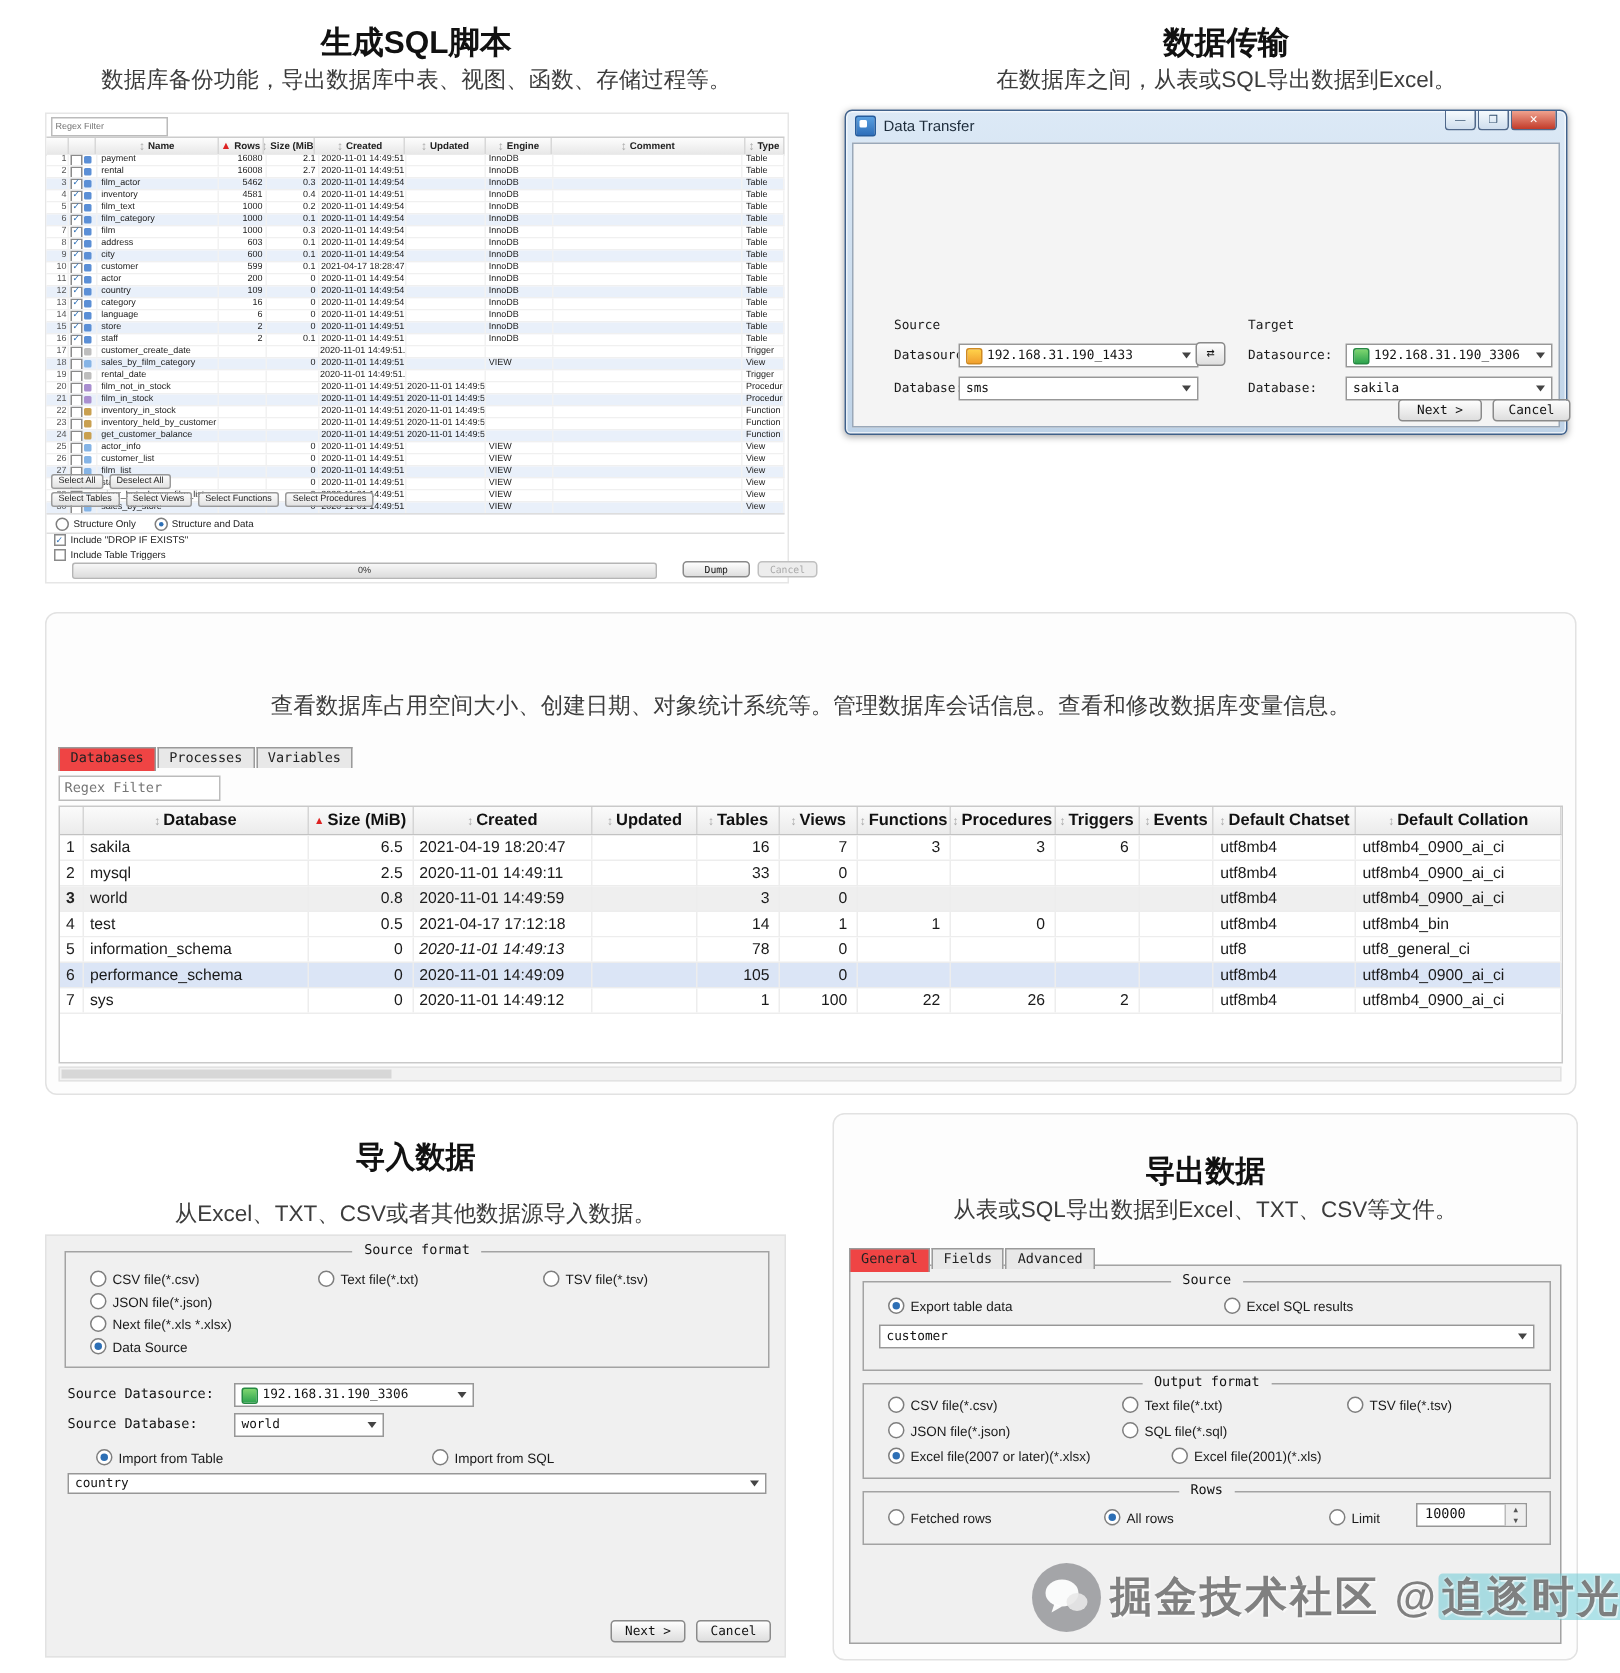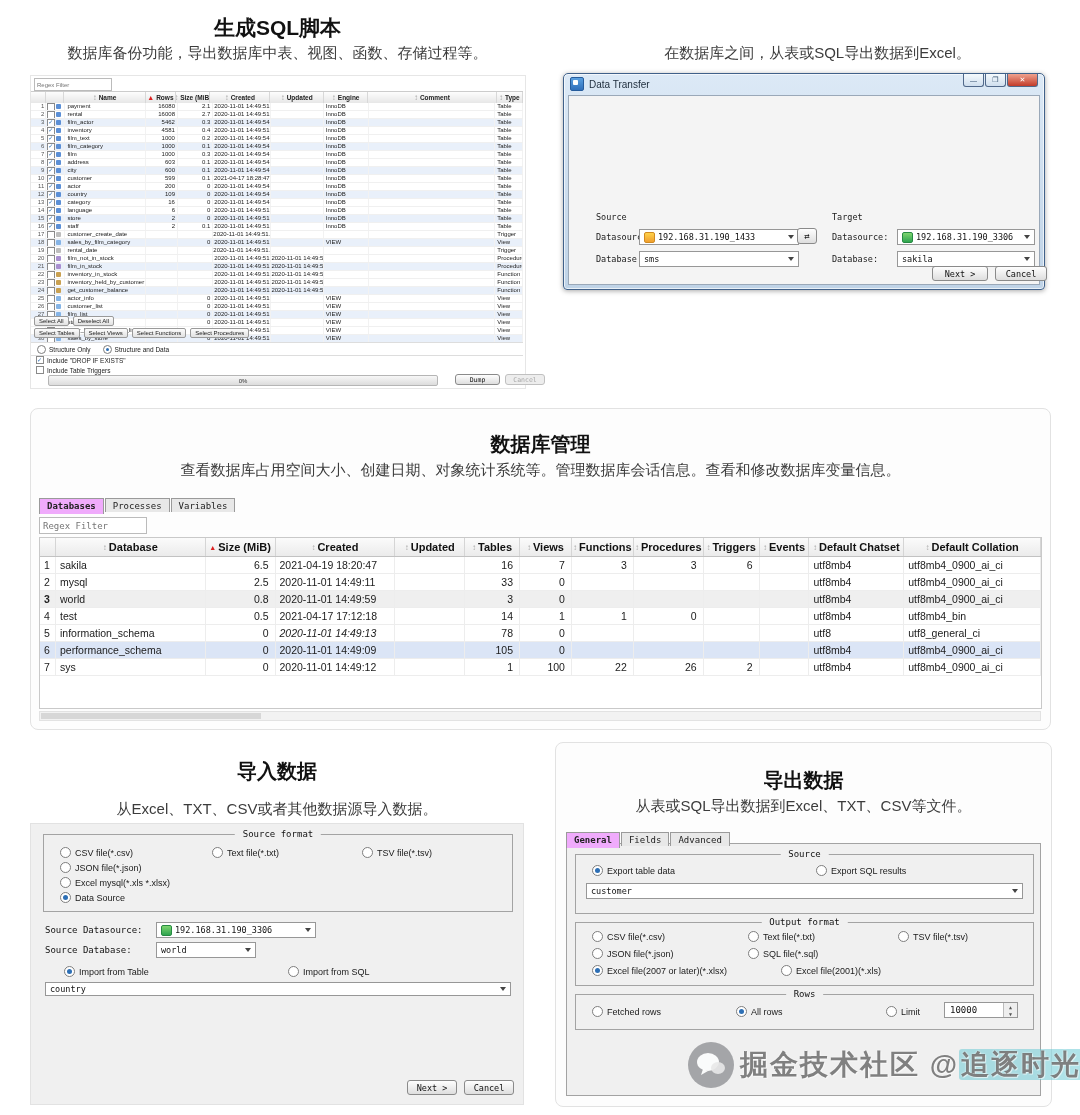--- a/index.html
+++ b/index.html
@@ -31,21 +31,21 @@
         background:linear-gradient(180deg,#fefefe,#dedede);border:1px solid #8a8a8a;border-radius:3px;
         font-family:"DejaVu Sans Mono",monospace;font-size:8.5px;color:#111;padding:0;}
   .dbtn:disabled,.dbtn.dis{color:#aaa;border-color:#c0c0c0;background:#ededed;}
   .grp{position:absolute;border:1px solid #a3a3a3;}
   .grp .legend{position:absolute;top:-6px;left:50%;transform:translateX(-50%);
         background:#f0f0f0;padding:0 8px;font-family:"DejaVu Sans Mono",monospace;font-size:9px;color:#111;white-space:nowrap;}
   .sortg{color:#aaa;font-size:8px;margin-right:2px;}
   .sortr{color:#d22;font-size:7px;margin-right:2px;}
   .tab{display:inline-block;border:1px solid #9a9a9a;border-bottom:none;background:#e8e8e8;
        font-family:"DejaVu Sans Mono",monospace;font-size:9px;color:#222;padding:2px 7px 1px 7px;margin-right:1px;}
-  .tab.act{background:#f0abfc;position:relative;z-index:2;padding-bottom:3px;font-weight:bold;}
+  .tab.act{background:#ef4444;position:relative;z-index:2;padding-bottom:3px;}
 
   
   .gen-panel{position:absolute;left:30px;top:75px;width:494px;height:312px;background:#fff;
              border:1px solid #e6e6e6;font-size:6px;}
   .gen-filter{position:absolute;left:3px;top:2px;width:72px;height:11px;border:1px solid #bbb;
               font-size:6px;color:#999;padding:0 2px;background:#fff;font-family:"Liberation Sans",sans-serif;}
   .gen-header{position:absolute;left:0;top:15px;height:11px;display:flex;width:492px;
               background:linear-gradient(#fdfdfd,#e7e7e7);border-top:1px solid #ccc;border-bottom:1px solid #bbb;}
   .ghc{display:flex;align-items:center;justify-content:center;font-size:6.5px;font-weight:bold;
        color:#222;border-right:1px solid #d8d8d8;overflow:hidden;white-space:nowrap;}
@@ -671,20 +671,21 @@
           <span class="cl">Include Table Triggers</span>
         </div>
       </div>
     <div class="pbar">
         <span>0%</span>
       </div>
     <button class="dbtn gen-dump">Dump</button>
     <button class="dbtn dis gen-dis">Cancel</button>
   </div>
 
+  <div class="sec-title" style="left:555px;top:14px;width:525px;">数据传输</div>
   <div class="sec-sub" style="left:555px;top:44px;width:525px;">在数据库之间，从表或SQL导出数据到Excel。</div>
 
   <div class="w7">
     <div class="w7-tbar">
       <span class="w7-appic"></span>
       <span class="w7-title">Data Transfer</span>
     </div>
     <div class="w7-wbtns">
       <button class="wbtn">—</button>
       <button class="wbtn">❐</button>
@@ -715,21 +716,20 @@
       <div class="combo" style="position:absolute;left:328px;top:155px;width:128px;">
         <span>sakila</span>
         <span class="car"></span>
       </div>
       <button class="dbtn" style="position:absolute;left:363px;top:170px;width:56px;height:15px;">Next &gt;</button>
       <button class="dbtn" style="position:absolute;left:426px;top:170px;width:52px;height:15px;">Cancel</button>
     </div>
   </div>
 
   <div class="card mid-card">
-    <div class="sec-title" style="left:0;top:22px;width:100%;font-size:20px;">数据库管理</div>
     <div class="sec-sub" style="left:0;top:52px;width:100%;">查看数据库占用空间大小、创建日期、对象统计系统等。管理数据库会话信息。查看和修改数据库变量信息。</div>
     <div class="mid-tabs" id="dbTabs"><div class="tab act">Databases</div><div class="tab">Processes</div><div class="tab">Variables</div></div>
     <input class="mid-filter" placeholder="Regex Filter" style="">
     <div class="db-region">
       <div class="db-header" id="dbHeader">
           <div class="dhc" style="width: 16px;"></div>
           <div class="dhc" style="width: 150px;">
             <span class="sortg">↕</span>
             <span>Database</span>
           </div>
@@ -909,21 +909,21 @@
           <span class="radio" style="position: absolute; left: 318px; top: 12px;">
             <span class="rc"></span>
             <span class="rl">TSV file(*.tsv)</span>
           </span>
           <span class="radio" style="position: absolute; left: 16px; top: 27px;">
             <span class="rc"></span>
             <span class="rl">JSON file(*.json)</span>
           </span>
           <span class="radio" style="position: absolute; left: 16px; top: 42px;">
             <span class="rc"></span>
-            <span class="rl">Excel mysql(*.xls *.xlsx)</span>
+            <span class="rl">Next file(*.xls *.xlsx)</span>
           </span>
           <span class="radio sel" style="position: absolute; left: 16px; top: 57px;">
             <span class="rc"></span>
             <span class="rl">Data Source</span>
           </span>
         </div>
     </div>
     <span class="imp-row-lbl" style="left:14px;top:101px;">Source Datasource:</span>
     <div class="combo" style="position:absolute;left:125px;top:98px;width:150px;">
       <span class="dsic green"></span>
@@ -960,21 +960,21 @@
     <div class="exp-content">
       <div class="grp exp-src">
         <span class="legend">Source</span>
         <div id="expSrcRadios">
             <span class="radio sel" style="position: absolute; left: 16px; top: 10px;">
               <span class="rc"></span>
               <span class="rl">Export table data</span>
             </span>
             <span class="radio" style="position: absolute; left: 240px; top: 10px;">
               <span class="rc"></span>
-              <span class="rl">Export SQL results</span>
+              <span class="rl">Excel SQL results</span>
             </span>
           </div>
         <div class="combo" style="position:absolute;left:10px;top:28px;right:10px;">
           <span>customer</span>
           <span class="car"></span>
         </div>
       </div>
       <div class="grp exp-out">
         <span class="legend">Output format</span>
         <div id="expOutRadios">

